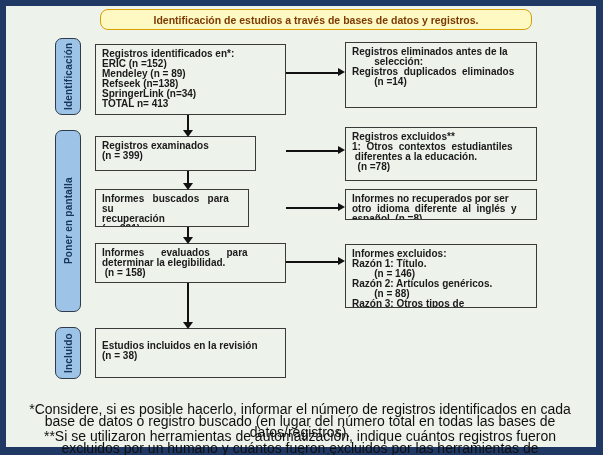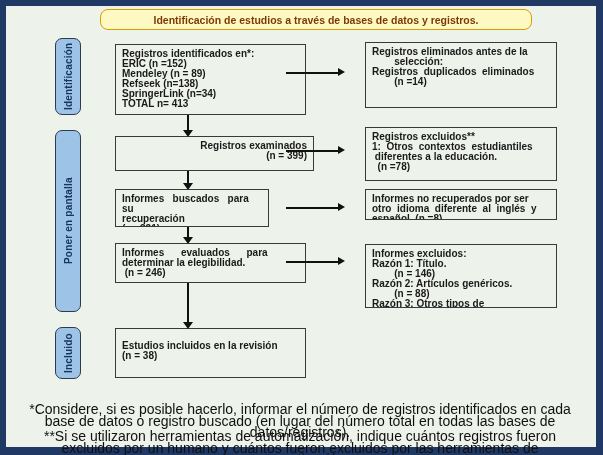--- a/index.html
+++ b/index.html
@@ -25,24 +25,24 @@
     color:#17365D;font-weight:bold;font-size:10px;
     writing-mode:vertical-rl;transform:rotate(180deg);
     letter-spacing:0.2px;
   }
   #stage-identificacion{left:49px;top:32px;width:26px;height:77px;}
   #stage-poner{left:49px;top:124px;width:26px;height:182px;}
   #stage-incluido{left:49px;top:321px;width:26px;height:52px;}
   .box{
     border:1.5px solid #3A3A3A;background:#EDF2EA;
     padding:4px 6px;color:#1A1A1A;font-weight:bold;font-size:10px;
-    line-height:10px;white-space:pre-wrap;overflow:hidden;margin-left:20px;
+    line-height:10px;white-space:pre-wrap;overflow:hidden;
   }
   #box-identified  {left:89px;top:38px;width:191px;height:71px;}
-  #box-screened    {left:89px;top:130px;width:199px;height:35px;text-align:right;}
+  #box-screened    {left:89px;top:130px;width:161px;height:35px;}
   #box-sought      {left:89px;top:183px;width:154px;height:38px;}
   #box-assessed    {left:89px;top:237px;width:191px;height:40px;}
   #box-included    {left:89px;top:322px;width:191px;height:50px;padding-top:12px;}
   #box-removed     {left:339px;top:36px;width:192px;height:66px;}
   #box-excluded    {left:339px;top:121px;width:192px;height:54px;}
   #box-notretrieved{left:339px;top:183px;width:192px;height:31px;}
   #box-reports-excluded{left:339px;top:238px;width:192px;height:64px;}
   .vline{width:1.5px;background:#111;left:181px;}
   .hline{height:1.5px;background:#111;left:280px;width:53px;}
   .head-down{
@@ -86,21 +86,21 @@
 Refseek (n=138)
 SpringerLink (n=34)
 TOTAL n= 413</div>
     <div class="abs box" id="box-screened">Registros examinados
 (n = 399)</div>
     <div class="abs box" id="box-sought">Informes   buscados   para   su
 recuperación
 (n =321)</div>
     <div class="abs box" id="box-assessed">Informes      evaluados      para
 determinar la elegibilidad.
- (n = 246)</div>
+ (n = 158)</div>
     <div class="abs box" id="box-included">Estudios incluidos en la revisión
 (n = 38)</div>
 
     <div class="abs box" id="box-removed">Registros eliminados antes de la
         selección:
 Registros  duplicados  eliminados
         (n =14)</div>
     <div class="abs box" id="box-excluded">Registros excluidos**
 1:  Otros  contextos  estudiantiles
  diferentes a la educación.

